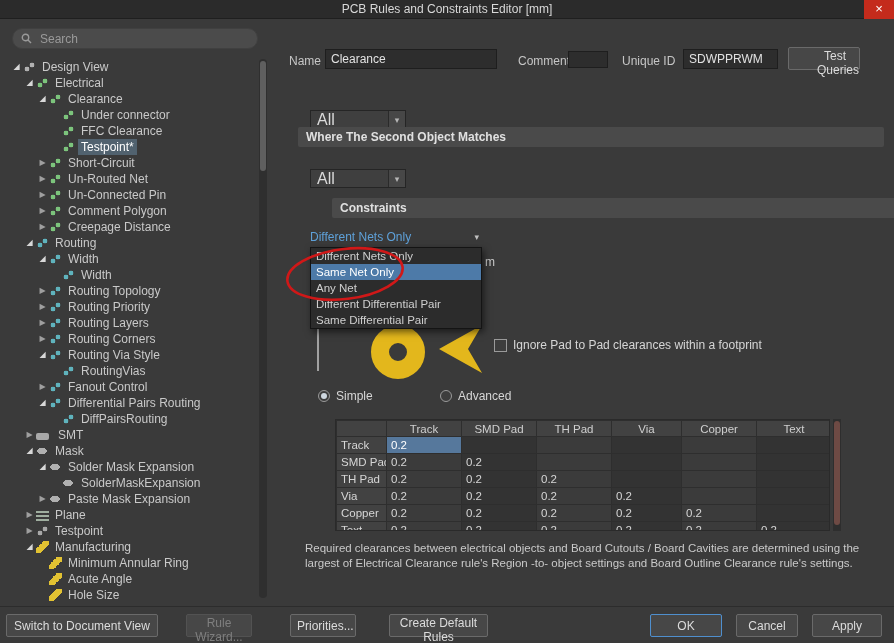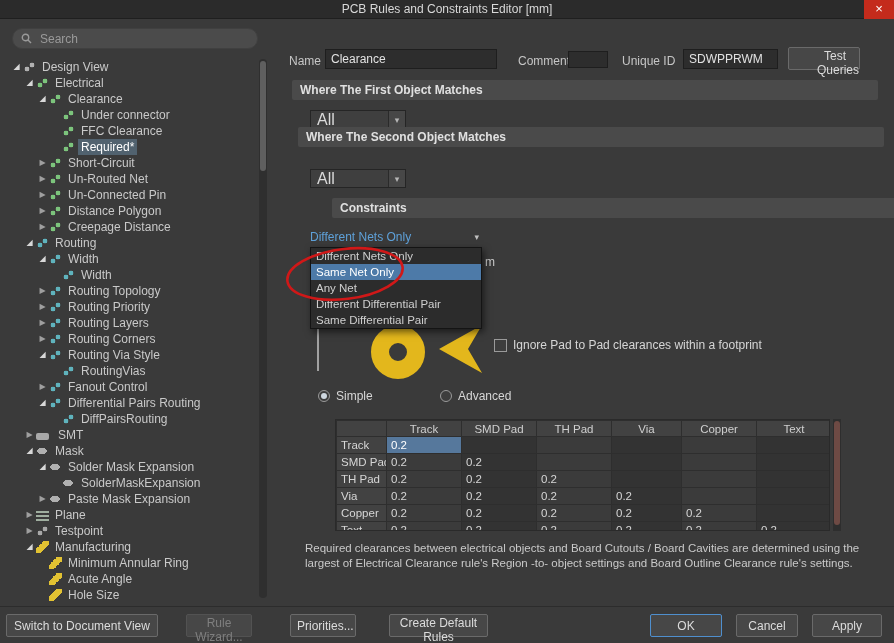--- a/index.html
+++ b/index.html
@@ -122,41 +122,41 @@
         <span class="lbl">Under connector</span>
       </div>
       <div class="tree-item" style="padding-left: 47px;">
         <span class="arrow none"></span>
         <span class="ti-icon" style="background: radial-gradient(2.5px at 4px 8px, rgb(124, 196, 124) 2.3px, transparent 2.6px), radial-gradient(2.5px at 9px 4px, rgb(124, 196, 124) 2.3px, transparent 2.6px);"></span>
         <span class="lbl">FFC Clearance</span>
       </div>
       <div class="tree-item selected" style="padding-left: 47px;">
         <span class="arrow none"></span>
         <span class="ti-icon" style="background: radial-gradient(2.5px at 4px 8px, rgb(124, 196, 124) 2.3px, transparent 2.6px), radial-gradient(2.5px at 9px 4px, rgb(124, 196, 124) 2.3px, transparent 2.6px);"></span>
-        <span class="lbl">Required*</span>
+        <span class="lbl">Testpoint*</span>
       </div>
       <div class="tree-item" style="padding-left: 34px;">
         <span class="arrow col">▶</span>
         <span class="ti-icon" style="background: radial-gradient(2.5px at 4px 8px, rgb(124, 196, 124) 2.3px, transparent 2.6px), radial-gradient(2.5px at 9px 4px, rgb(124, 196, 124) 2.3px, transparent 2.6px);"></span>
         <span class="lbl">Short-Circuit</span>
       </div>
       <div class="tree-item" style="padding-left: 34px;">
         <span class="arrow col">▶</span>
         <span class="ti-icon" style="background: radial-gradient(2.5px at 4px 8px, rgb(124, 196, 124) 2.3px, transparent 2.6px), radial-gradient(2.5px at 9px 4px, rgb(124, 196, 124) 2.3px, transparent 2.6px);"></span>
         <span class="lbl">Un-Routed Net</span>
       </div>
       <div class="tree-item" style="padding-left: 34px;">
         <span class="arrow col">▶</span>
         <span class="ti-icon" style="background: radial-gradient(2.5px at 4px 8px, rgb(124, 196, 124) 2.3px, transparent 2.6px), radial-gradient(2.5px at 9px 4px, rgb(124, 196, 124) 2.3px, transparent 2.6px);"></span>
         <span class="lbl">Un-Connected Pin</span>
       </div>
       <div class="tree-item" style="padding-left: 34px;">
         <span class="arrow col">▶</span>
         <span class="ti-icon" style="background: radial-gradient(2.5px at 4px 8px, rgb(124, 196, 124) 2.3px, transparent 2.6px), radial-gradient(2.5px at 9px 4px, rgb(124, 196, 124) 2.3px, transparent 2.6px);"></span>
-        <span class="lbl">Distance Polygon</span>
+        <span class="lbl">Comment Polygon</span>
       </div>
       <div class="tree-item" style="padding-left: 34px;">
         <span class="arrow col">▶</span>
         <span class="ti-icon" style="background: radial-gradient(2.5px at 4px 8px, rgb(124, 196, 124) 2.3px, transparent 2.6px), radial-gradient(2.5px at 9px 4px, rgb(124, 196, 124) 2.3px, transparent 2.6px);"></span>
         <span class="lbl">Creepage Distance</span>
       </div>
       <div class="tree-item" style="padding-left: 21px;">
         <span class="arrow exp">◢</span>
         <span class="ti-icon" style="background: radial-gradient(2.5px at 4px 8px, rgb(95, 179, 189) 2.3px, transparent 2.6px), radial-gradient(2.5px at 9px 4px, rgb(95, 179, 189) 2.3px, transparent 2.6px);"></span>
         <span class="lbl">Routing</span>
@@ -280,21 +280,20 @@
 <div class="right-panel">
 
   <span class="field-label" style="left:3px; top:35px;">Name</span>
   <input class="text-input" style="left: 39px; top: 30px; width: 172px;" value="Clearance">
   <span class="field-label" style="left:232px; top:35px;">Comment</span>
   <input class="text-input" style="left: 282px; top: 32px; width: 40px; height: 17px;" value="">
   <span class="field-label" style="left:336px; top:35px;">Unique ID</span>
   <input class="text-input" style="left: 397px; top: 30px; width: 95px;" value="SDWPPRWM">
   <button class="btn tq-btn">Test Queries</button>
 
-  <div class="section-bar" style="top:61px;">Where The First Object Matches</div>
   <div class="combo" style="left:24px; top:91px; width:96px;">
     <span class="val">All</span>
     <span class="chev">▾</span>
   </div>
 
   <div class="section-bar" style="top:108px;margin-left:6px;">Where The Second Object Matches</div>
   <div class="combo" style="left:24px; top:150px; width:96px;">
     <span class="val">All</span>
     <span class="chev">▾</span>
   </div>

